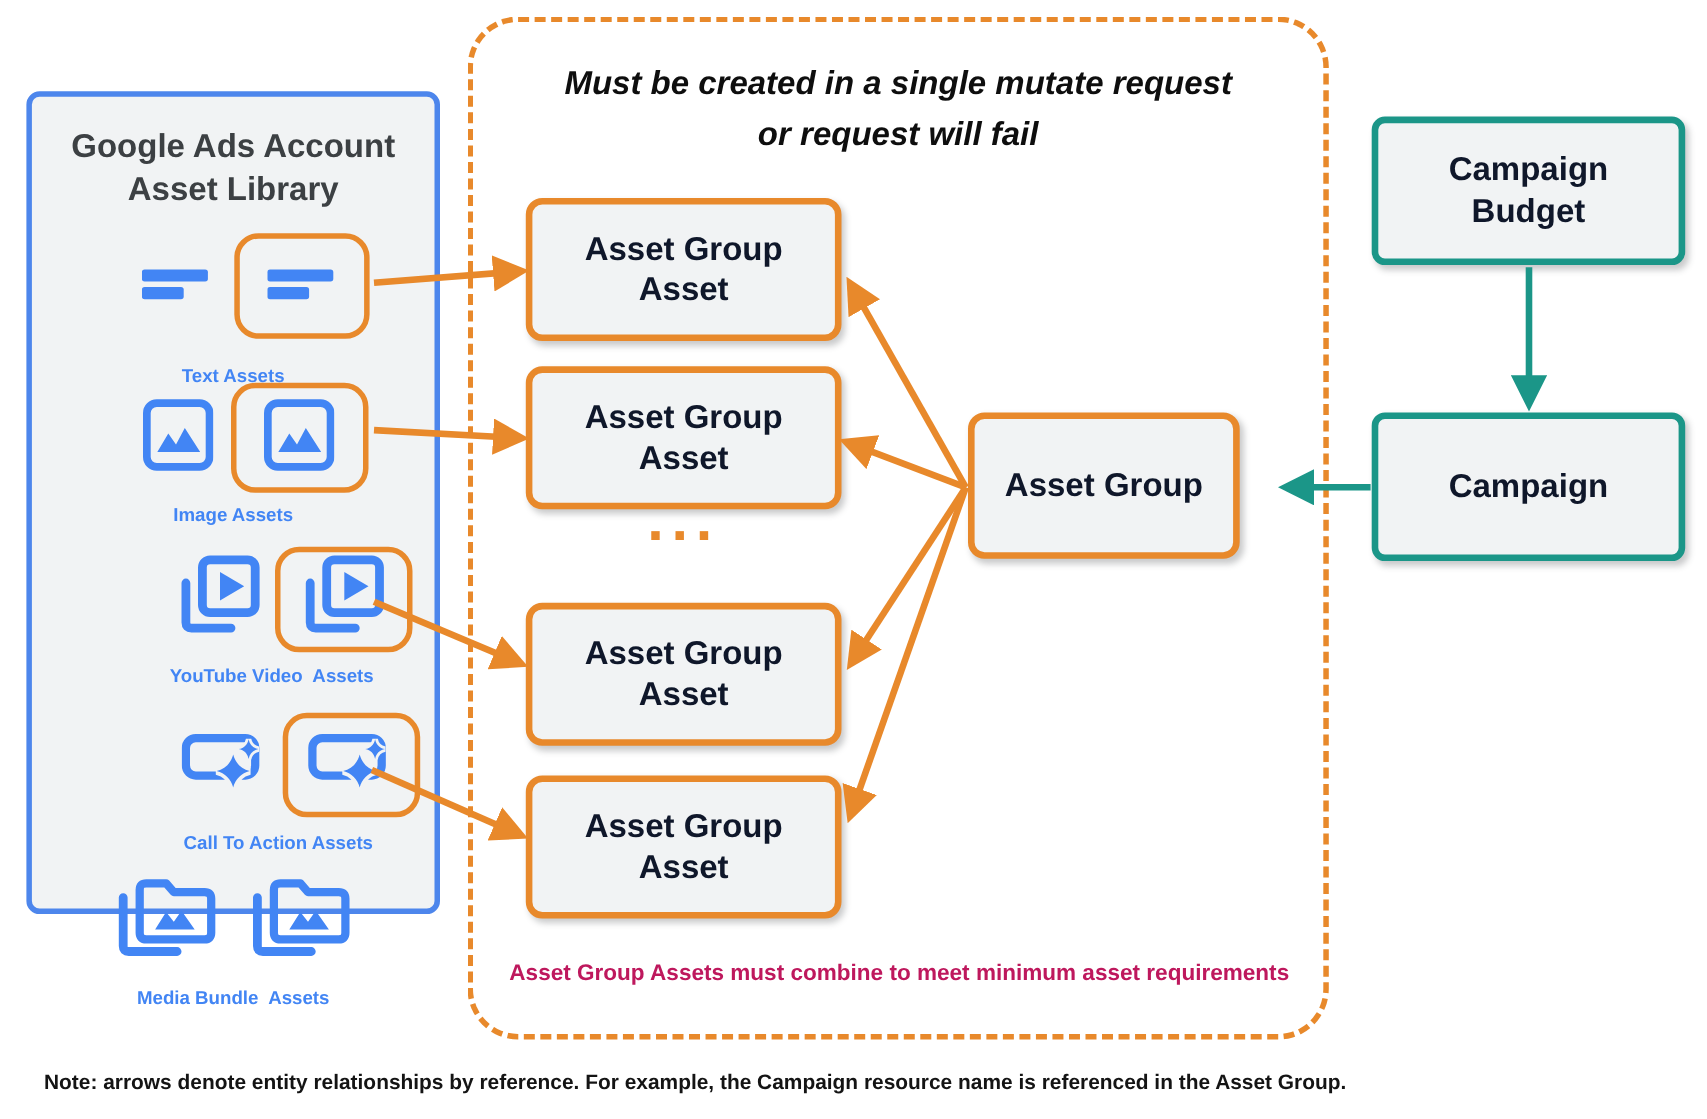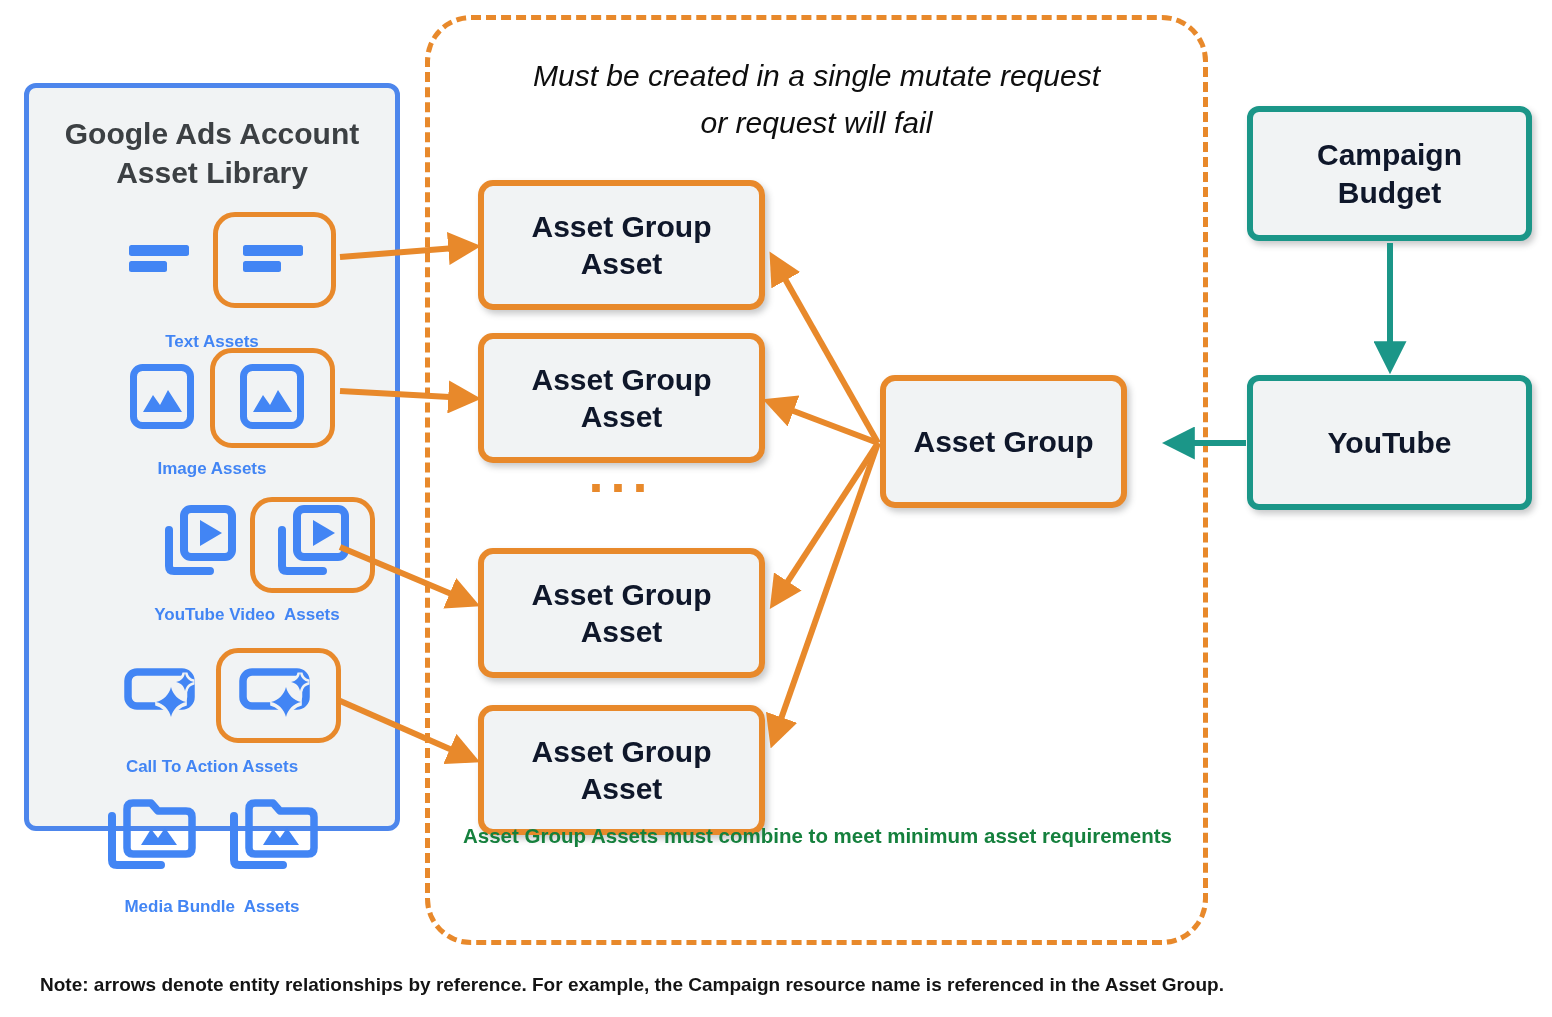--- a/index.html
+++ b/index.html
@@ -27,39 +27,39 @@
   .lib-label{
     font-size:17px;font-weight:bold;color:#4285F4;text-align:center;white-space:pre;
   }
   
   .mutate-box{
     position:absolute;left:425px;top:15px;width:783px;height:930px;
     box-sizing:border-box;border:5px dashed #E8892B;border-radius:46px;background:#ffffff;
   }
   .mutate-title{
     position:absolute;left:425px;top:52px;width:783px;text-align:center;
-    font-size:30px;font-weight:normal;font-style:italic;color:#0e0e0e;line-height:1.58;
+    font-size:30px;font-weight:bold;font-style:italic;color:#0e0e0e;line-height:1.58;
   }
   .node{
     position:absolute;box-sizing:border-box;background:#F1F3F4;
     display:flex;align-items:center;justify-content:center;text-align:center;
     font-size:30px;font-weight:bold;color:#0f172a;line-height:1.25;
     box-shadow:3px 4px 6px rgba(60,64,67,0.28);
   }
   .node.orange{border:6px solid #E8892B;border-radius:15px;}
   .node.teal{border:6px solid #1B9688;border-radius:12px;}
   .aga{left:478px;width:287px;height:130px;}
   .aga span{max-width:200px;}
   .ellipsis{
     position:absolute;left:478px;top:438px;width:287px;text-align:center;
     font-size:54px;font-weight:bold;color:#E8892B;letter-spacing:7px;line-height:70px;
   }
   .mutate-footnote{
-    position:absolute;left:445px;top:824px;width:745px;text-align:center;
-    font-size:20.5px;font-weight:bold;color:#15803d;
+    position:absolute;left:445px;top:873px;width:745px;text-align:center;
+    font-size:20.5px;font-weight:bold;color:#be185d;
   }
   .note{
     position:absolute;left:40px;top:974px;width:1460px;
     font-size:19px;font-weight:bold;color:#141414;
   }
   .arrow-layer{position:absolute;left:0;top:0;width:1552px;height:1017px;pointer-events:none;z-index:10;}
 </style>
 </head>
 <body>
 
@@ -123,21 +123,21 @@
               <path d="M9 27 V63 Q9 68 14 68 H50" fill="none" stroke="#4285F4" stroke-width="8" stroke-linecap="round"></path>
               <rect x="24" y="6" width="48" height="48" rx="7" fill="none" stroke="#4285F4" stroke-width="8"></rect>
               <path d="M40 17 L62 30 L40 43 Z" fill="#4285F4"></path>
             </svg>
           </span>
         </span>
       </div>
       <div class="lib-label" style="margin-top:12px;">YouTube Video  Assets</div>
     </div>
 
-    <div class="lib-group" style="top:560px;">
+    <div class="lib-group" style="top:560px;padding-left:41px;">
       <div class="lib-row shifted">
         <span style="margin-right:14px;">
           <svg width="78" height="52" viewBox="0 0 78 52">
             <rect x="4" y="4" width="63" height="34" rx="9" fill="none" stroke="#4285F4" stroke-width="7.5"></rect>
             <path d="M47 19 C48.8 26.5 54.5 32.2 62 34 C54.5 35.8 48.8 41.5 47 49 C45.2 41.5 39.5 35.8 32 34 C39.5 32.2 45.2 26.5 47 19 Z" fill="#F1F3F4" stroke="#F1F3F4" stroke-width="7"></path>
             <path d="M61 5 C62 10 65 13 70 14 C65 15 62 18 61 23 C60 18 57 15 52 14 C57 13 60 10 61 5 Z" fill="#F1F3F4" stroke="#F1F3F4" stroke-width="5"></path>
             <path d="M47 19 C48.8 26.5 54.5 32.2 62 34 C54.5 35.8 48.8 41.5 47 49 C45.2 41.5 39.5 35.8 32 34 C39.5 32.2 45.2 26.5 47 19 Z" fill="#4285F4"></path>
             <path d="M61 5 C62 10 65 13 70 14 C65 15 62 18 61 23 C60 18 57 15 52 14 C57 13 60 10 61 5 Z" fill="#4285F4"></path>
           </svg>
         </span>
@@ -199,21 +199,21 @@
 
   <div class="mutate-footnote">Asset Group Assets must combine to meet minimum asset requirements</div>
 
   <div class="node orange" style="left:880px;top:375px;width:247px;height:133px;">
     <span>Asset Group</span>
   </div>
   <div class="node teal" style="left:1247px;top:106px;width:285px;height:135px;">
     <span style="max-width:210px;">Campaign Budget</span>
   </div>
   <div class="node teal" style="left:1247px;top:375px;width:285px;height:135px;">
-    <span>YouTube</span>
+    <span>Campaign</span>
   </div>
 
   <div class="note">Note: arrows denote entity relationships by reference. For example, the Campaign resource name is referenced in the Asset Group.</div>
 
   <svg class="arrow-layer" width="1552" height="1017" viewBox="0 0 1552 1017">
     <defs>
       <marker id="oa" viewBox="0 0 10 10" refX="6" refY="5" markerWidth="5.5" markerHeight="5.5" orient="auto">
         <path d="M0 0 L10 5 L0 10 Z" fill="#E8892B"></path>
       </marker>
       <marker id="ta" viewBox="0 0 10 10" refX="6" refY="5" markerWidth="5.5" markerHeight="5.5" orient="auto">

